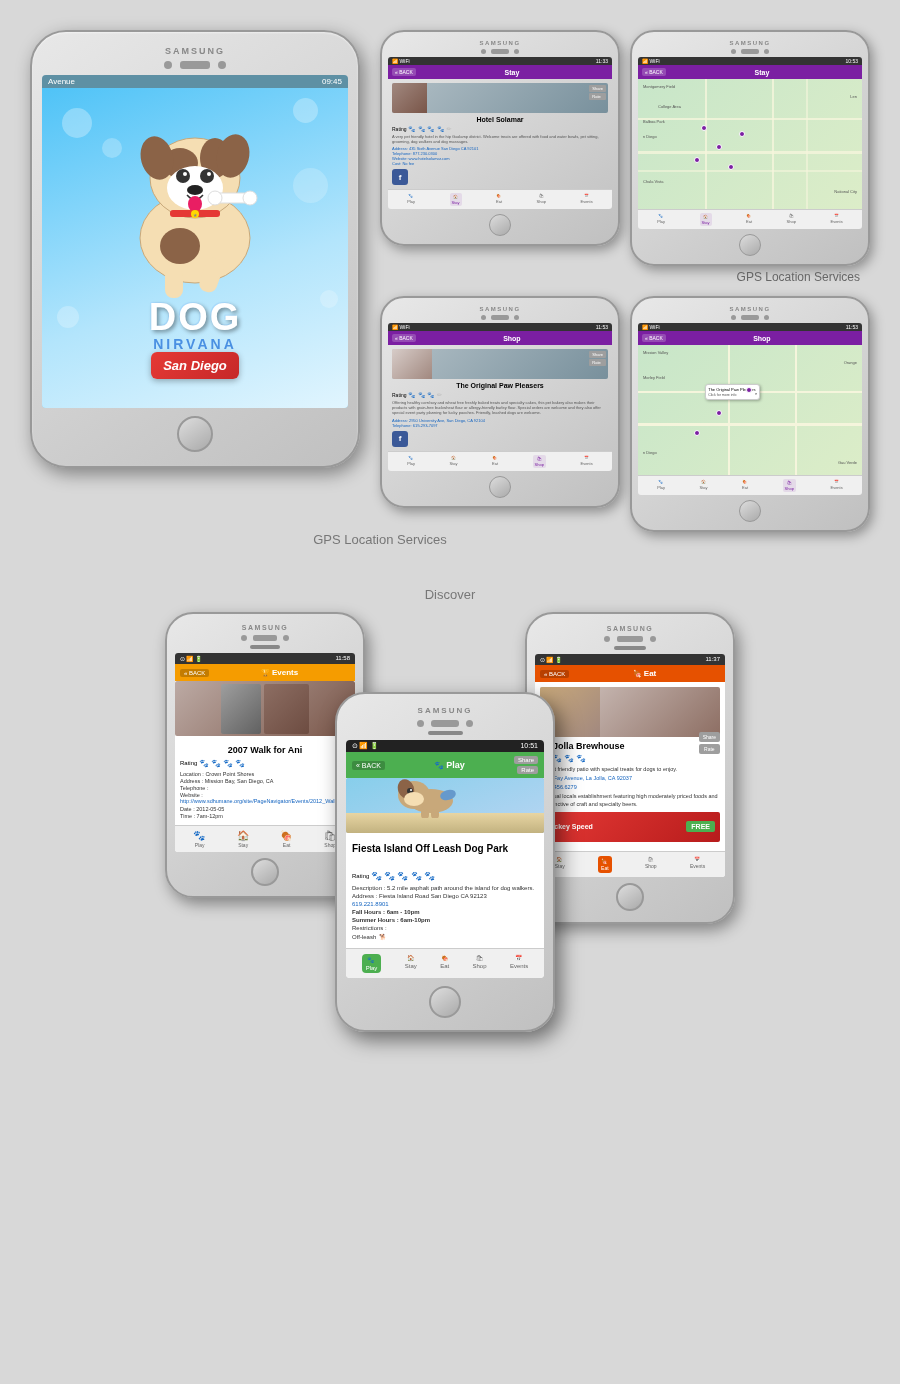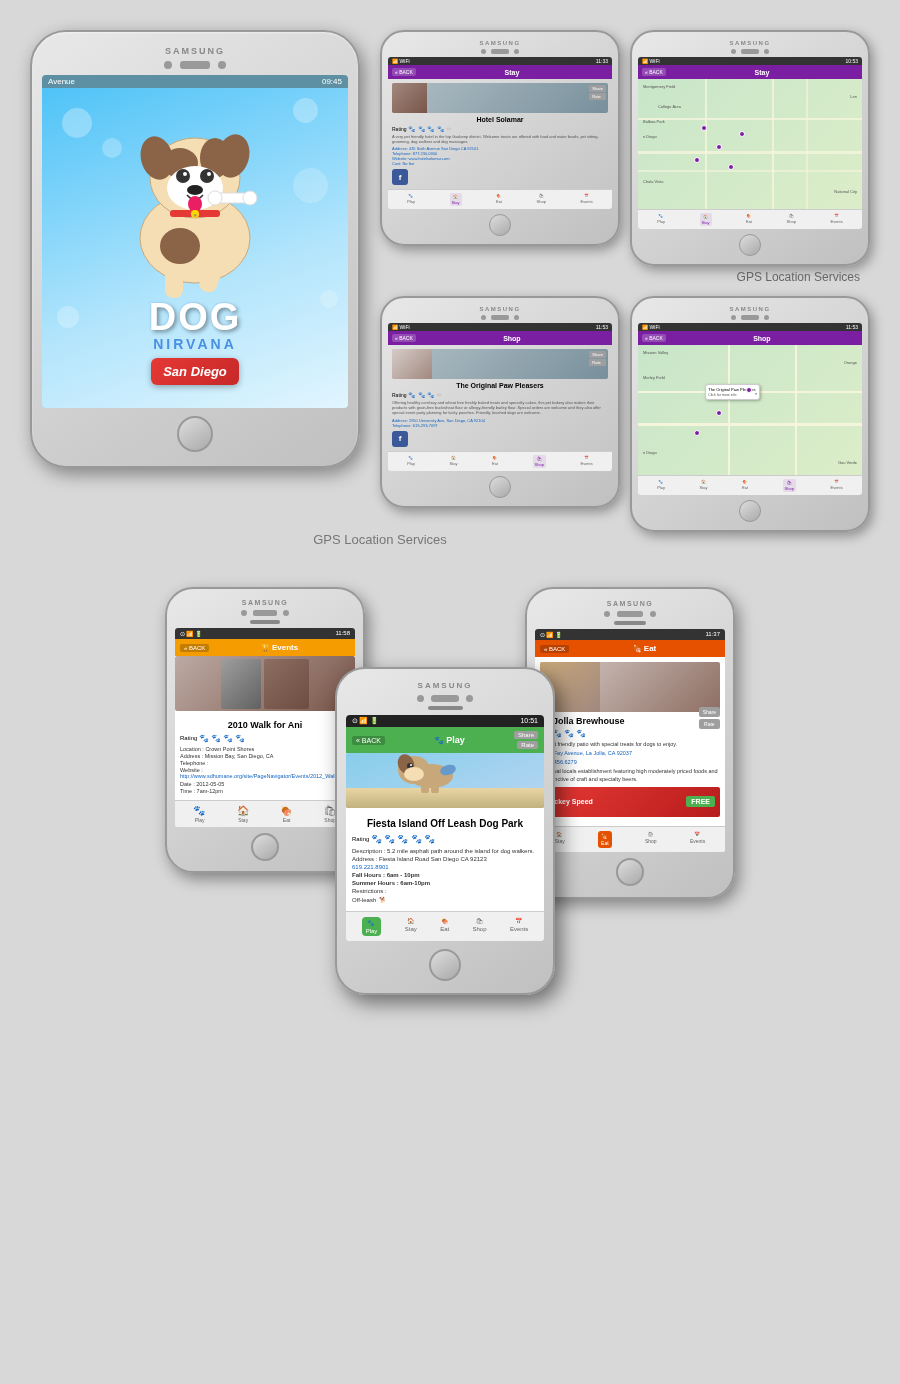--- a/index.html
+++ b/index.html
@@ -113,21 +113,20 @@
       letter-spacing: 3px;
     }
 
     .location-badge {
       background: linear-gradient(135deg, #e53935, #c62828);
       color: white;
       padding: 6px 12px;
       border-radius: 6px;
       font-size: 13px;
       font-weight: bold;
-      margin-top: 6px;
       font-style: italic;
       box-shadow: 0 2px 6px rgba(0,0,0,0.3);
     }
 
     .phone-home-btn {
       width: 36px; height: 36px;
       border-radius: 50%;
       background: linear-gradient(145deg, #ddd, #aaa);
       border: 2px solid #999;
       margin: 8px auto 0 auto;
@@ -598,22 +597,22 @@
       background: linear-gradient(135deg, #b0c4de, #7890a0);
       border-radius: 2px;
       margin-bottom: 4px;
       overflow: hidden;
       position: relative;
     }
 
     .place-name-front {
       font-size: 10px;
       font-weight: bold;
-      text-align: center;
-      margin-bottom: 4px;
+      text-align: left;
+      margin-bottom: 16px;
       line-height: 1.2;
     }
 
     .field-front {
       font-size: 6px;
       color: #333;
       margin-bottom: 2px;
     }
 
     .field-front.bold { font-weight: bold; }
@@ -1226,20 +1225,21 @@
   </div>
 </div>
 
 <div style="text-align:center;padding-right:140px;font-size:13px;color:#777;margin-top:-10px;margin-bottom:10px;">
   <span>GPS Location Services</span>
 </div>
 
 <div class="section-divider"></div>
 
 <div class="bottom-section">
+  <div class="discover-label">Discover</div>
 
   <div class="bottom-phones-container">
 
     <div class="phone-back-left phone-medium">
       <div class="phone-frame-medium">
         <div class="phone-dots-medium">
           <div class="phone-dot-medium"></div>
           <div class="phone-dot-medium" style="width:24px;border-radius:2px;"></div>
           <div class="phone-dot-medium"></div>
         </div>
@@ -1256,21 +1256,21 @@
               <span style="font-weight:bold;font-size:8px;">Events</span>
             </span>
             <span></span>
           </div>
 
           <div class="place-img-medium" style="height:55px;background:linear-gradient(135deg,#bcaaa4,#795548);display:flex;align-items:center;justify-content:center;">
             <div style="width:40px;height:50px;background:linear-gradient(135deg,#9e9e9e,#616161);border-radius:2px;"></div>
             <div style="width:45px;height:50px;background:linear-gradient(135deg,#8d6e63,#6d4c41);border-radius:2px;margin-left:3px;"></div>
           </div>
           <div class="medium-content">
-            <div class="place-name-medium">2010 Walk for Ani</div>
+            <div class="place-name-medium">2007 Walk for Ani</div>
             <div class="rating-medium">
               <span>Rating</span>
               <span class="paw-green">🐾</span>
               <span class="paw-green">🐾</span>
               <span class="paw-green">🐾</span>
               <span class="paw-green">🐾</span>
             </div>
             <div class="field-medium">Location : <span>Crown Point Shores</span></div>
             <div class="field-medium">Address : <span>Mission Bay, San Diego, CA</span></div>
             <div class="field-medium">Telephone :</div>

